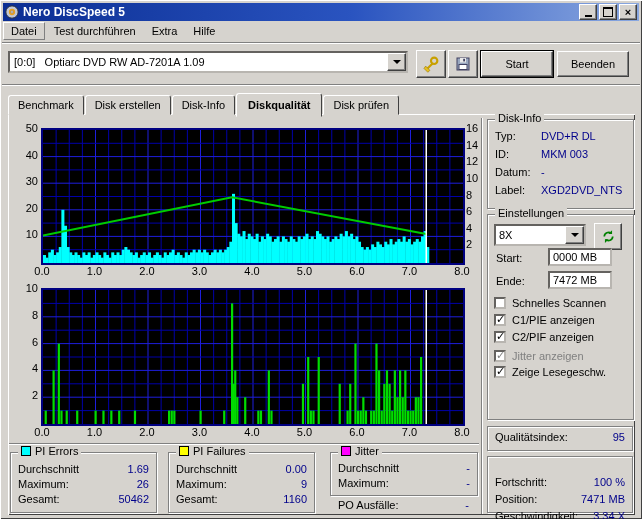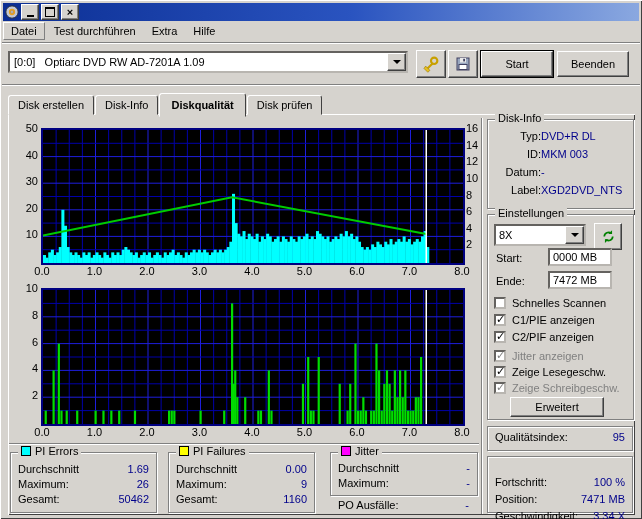--- a/index.html
+++ b/index.html
@@ -46,21 +46,21 @@
     box-shadow:inset 1px 1px 0 #fff, inset -1px -1px 0 #404040;}
   
   .chart{position:absolute;background:#000;border:2px solid #000080;box-sizing:content-box;}
   .ticklabel{position:absolute;font-size:11px;color:#000;}
   
   .groupbox{position:absolute;border:1px solid #808080;box-shadow:inset 1px 1px 0 #fff,1px 1px 0 #fff;}
   .groupbox>.legend{position:absolute;top:-8px;left:7px;background:#D6D3CE;padding:0 3px;display:flex;align-items:center;}
   .panel{position:absolute;border:1px solid #808080;box-shadow:inset 1px 1px 0 #fff,1px 1px 0 #fff;box-sizing:border-box;}
   .navy{color:#00008B;}
   .inforow{display:flex;padding:0 7px;line-height:18px;}
-  .inforow .lbl{width:46px;text-align:right;}
+  .inforow .lbl{width:46px;}
   .kvrow{display:flex;justify-content:space-between;padding:0 7px;line-height:15px;}
   .field{position:absolute;background:#fff;border:2px inset #b8b5b0;box-sizing:border-box;
     display:flex;align-items:center;padding-left:3px;}
   .slabel{position:absolute;}
   .smallbtn{position:absolute;background:#D6D3CE;border:1px solid;border-color:#fff #404040 #404040 #fff;
     box-shadow:inset -1px -1px 0 #808080;display:flex;align-items:center;justify-content:center;}
   
   .cbrow{position:absolute;left:494px;display:flex;align-items:center;height:14px;}
   .cb{width:12px;height:12px;background:#fff;border:2px inset #b8b5b0;box-sizing:border-box;
     margin-right:6px;position:relative;}
@@ -75,20 +75,21 @@
 <body>
 
 <div id="window">
 
   <div class="titlebar">
     <svg width="14" height="14" viewBox="0 0 16 16">
         <circle cx="8" cy="8" r="7" fill="#c0c8d8" stroke="#303030"></circle>
         <circle cx="8" cy="8" r="3.6" fill="#e8a020"></circle>
         <circle cx="8" cy="8" r="1.3" fill="#fff" stroke="#888"></circle>
       </svg>
+    <span class="apptitle">Nero DiscSpeed 5</span>
     <span class="winbtn">
         <span class="glyph-min"></span>
       </span>
     <span class="winbtn">
         <span class="glyph-max"></span>
       </span>
     <span class="winbtn">
         <span class="glyph-close">×</span>
       </span>
   </div>
@@ -124,20 +125,21 @@
   </div>
   <div class="pushbtn default" style="left:481px;">
       <span>Start</span>
     </div>
   <div class="pushbtn" style="left:557px;">
       <span>Beenden</span>
     </div>
   <div class="etch-h" style="left:2px;top:84px;width:638px;"></div>
 
   <div class="tabs">
+    <span class="tab">Benchmark</span>
     <span class="tab">Disk erstellen</span>
     <span class="tab">Disk-Info</span>
     <span class="tab active">Diskqualität</span>
     <span class="tab">Disk prüfen</span>
   </div>
   <div class="tabpage"></div>
 
   <div class="chart" style="left:41px;top:128px;width:420px;height:133px;">
     <svg id="chart1-svg" width="420" height="133">
         <line x1="13.125" y1="0" x2="13.125" y2="133" stroke="#0000A8" stroke-width="1"></line>
@@ -546,28 +548,21 @@
       <span class="cblabel">C2/PIF anzeigen</span>
     </div>
   <div class="cbrow checked disabled" style="top:349px;">
       <span class="cb"></span>
       <span class="cblabel">Jitter anzeigen</span>
     </div>
   <div class="cbrow checked" style="top:365px;">
       <span class="cb"></span>
       <span class="cblabel">Zeige Lesegeschw.</span>
     </div>
-  <div class="cbrow checked disabled" style="top:381px;">
-      <span class="cb"></span>
-      <span class="cblabel">Zeige Schreibgeschw.</span>
-    </div>
-
-  <div class="smallbtn" style="left:510px;top:397px;width:92px;height:18px;">
-      <span>Erweitert</span>
-    </div>
+
 
   <div class="panel" style="left:487px;top:426px;width:146px;height:25px;">
     <div class="kvrow" style="line-height:21px;">
         <span>Qualitätsindex:</span>
         <span class="navy">95</span>
       </div>
   </div>
 
   <div class="panel" style="left:487px;top:456px;width:146px;height:57px;">
     <div style="padding-top:17px;">

